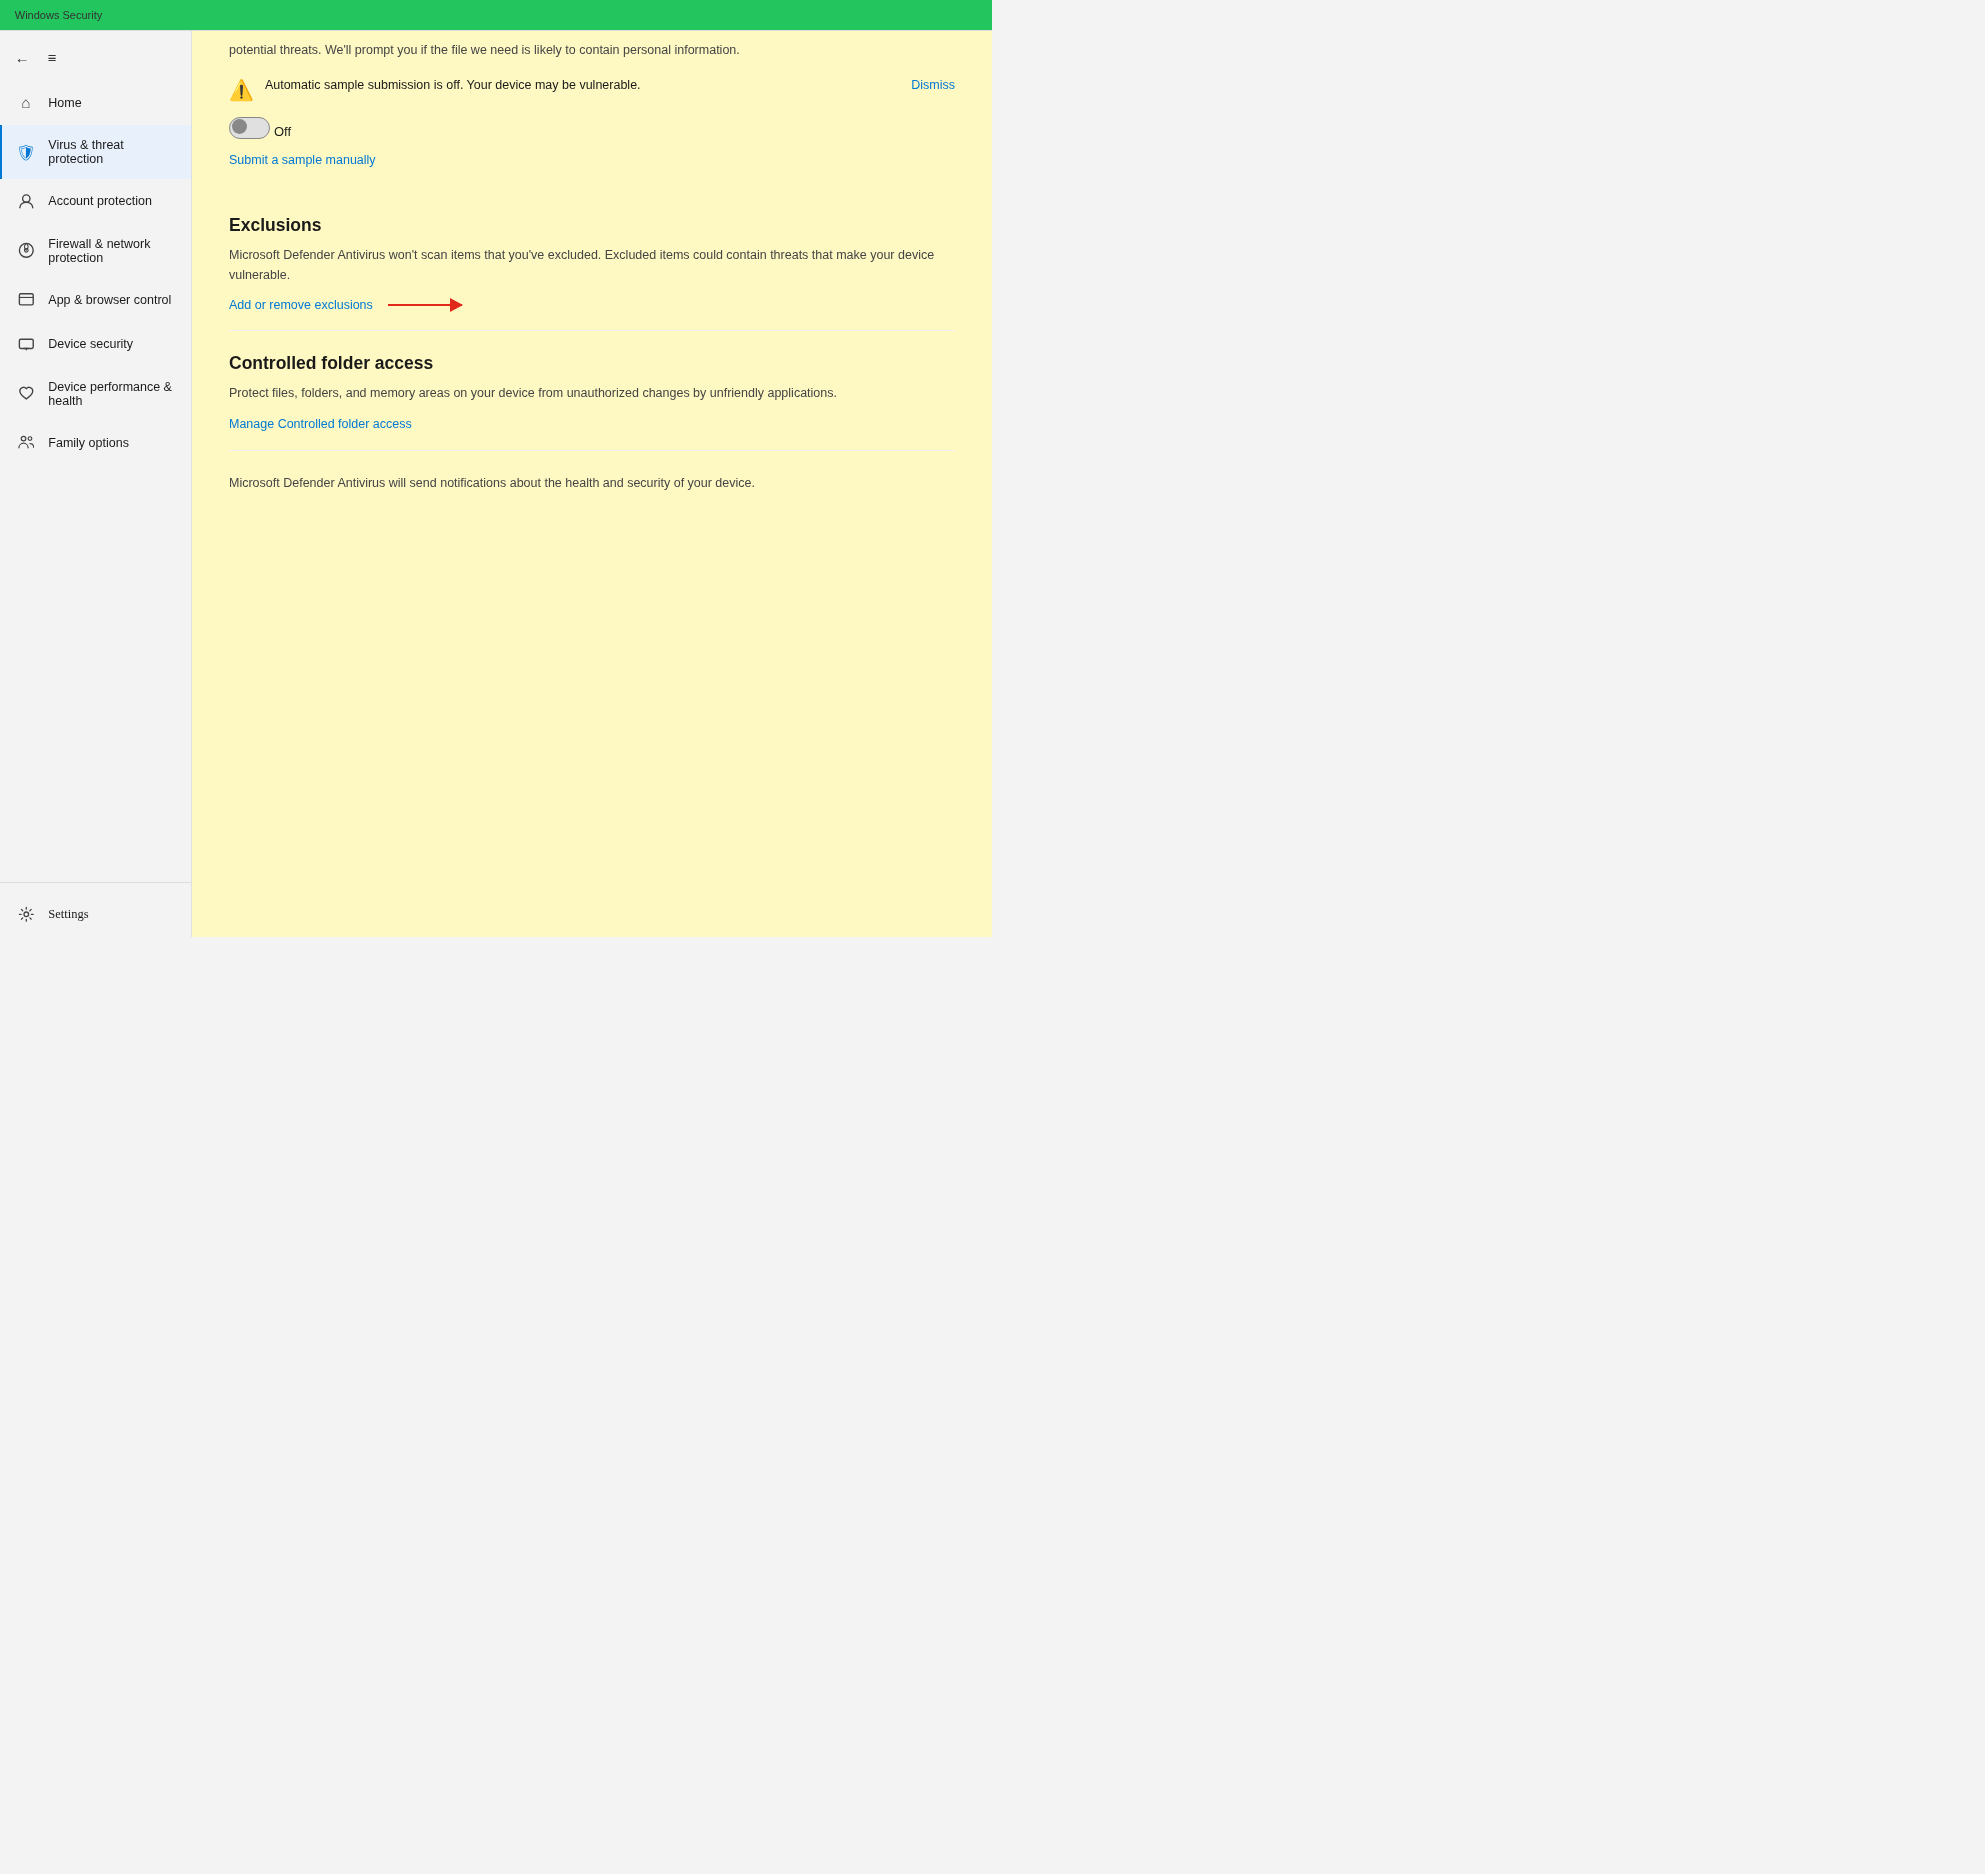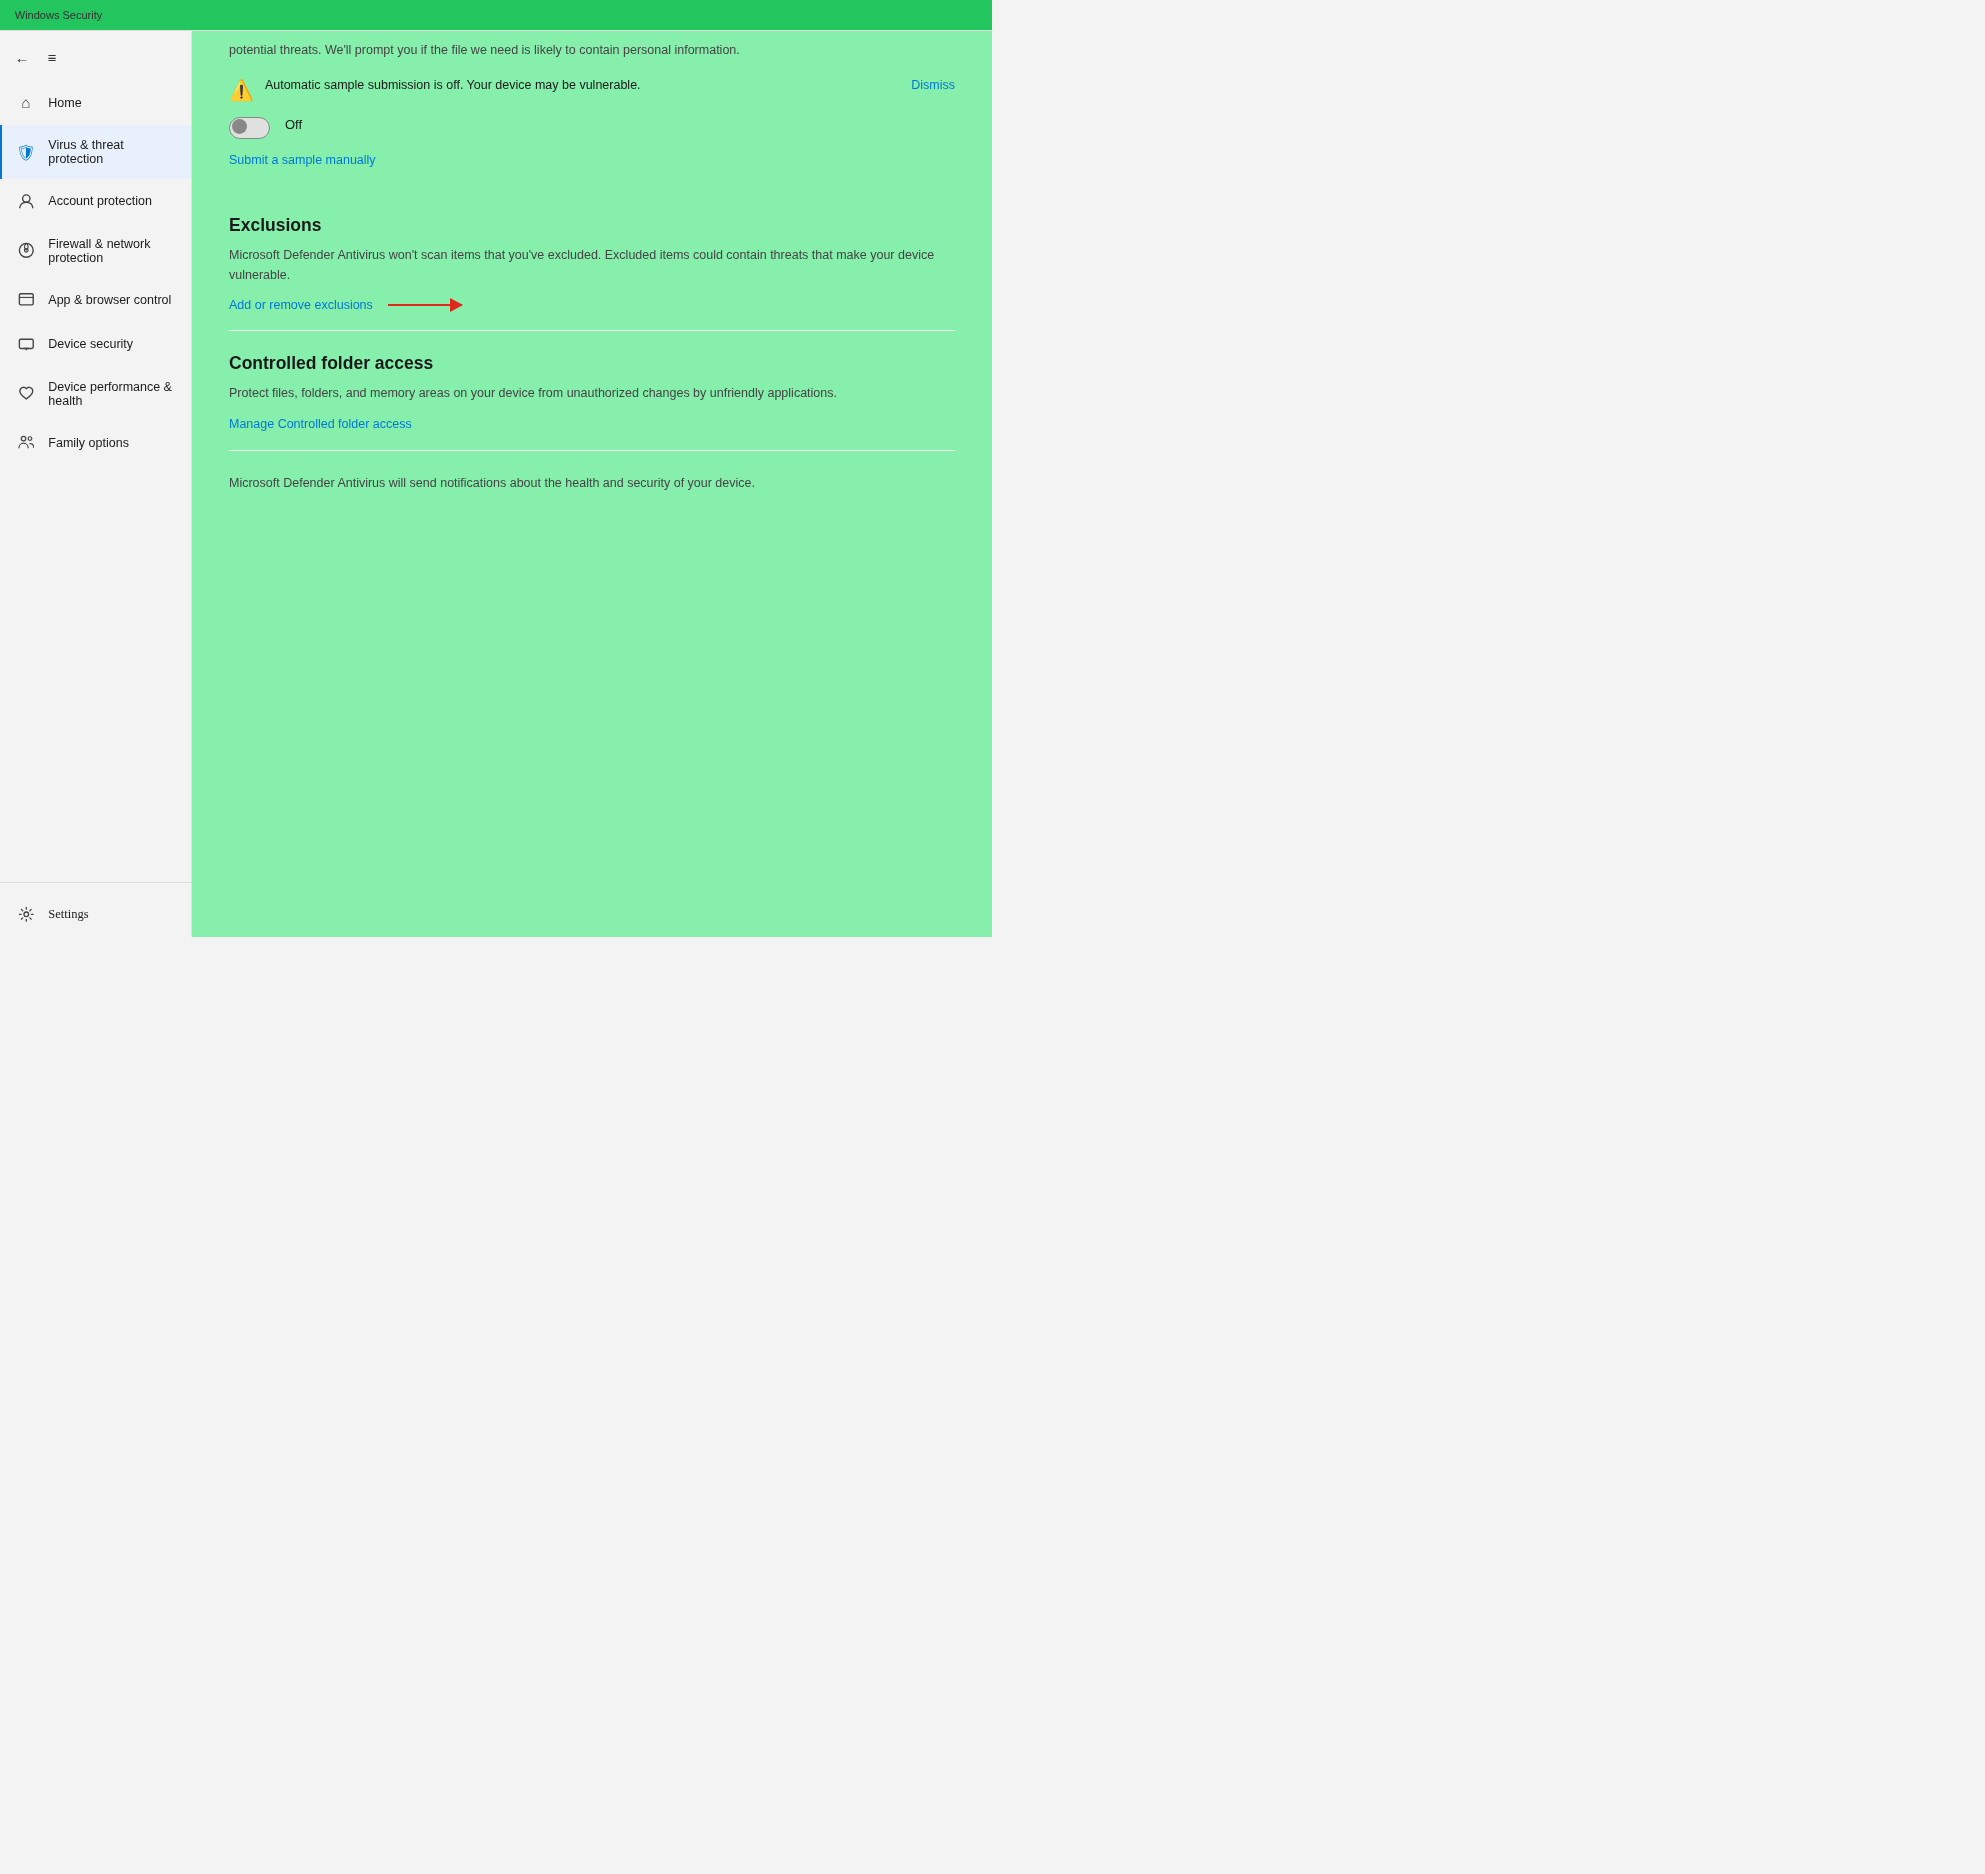--- a/index.html
+++ b/index.html
@@ -78,21 +78,21 @@
     .nav-item.active .nav-icon { color: #0078d4; }
     .sidebar-bottom {
       margin-top: auto;
       border-top: 0.9px solid #ddd;
       padding-top: 10px;
       font-family: Liberation Serif, serif;
     }
     
     .main-content {
       flex: 1;
-      background: #86efac;
+      background: #fef9c3;
       padding: 0 37px 37px 37px;
       overflow-y: auto;
     }
     .section {
       padding: 22px 0 18.5px 0;
       border-bottom: 0.9px solid #f0f0f0;
     }
     .section:last-child { border-bottom: none; }
     .top-text {
       font-size: 12.5px;
@@ -123,22 +123,22 @@
       font-size: 12.5px;
       cursor: pointer;
       text-decoration: none;
       white-space: nowrap;
       align-self: flex-start;
       margin-top: 1.8px;
     }
     
     .toggle-row {
       display: flex;
-      align-items: flex-start;
-      gap: 15px;
+      align-items: flex-end;
+      gap: 4px;
       margin-bottom: 13px;
     }
     .toggle {
       width: 41px;
       height: 22px;
       border-radius: 11px;
       border: 1.8px solid #888;
       background: #e0e0e0;
       position: relative;
       cursor: pointer;

